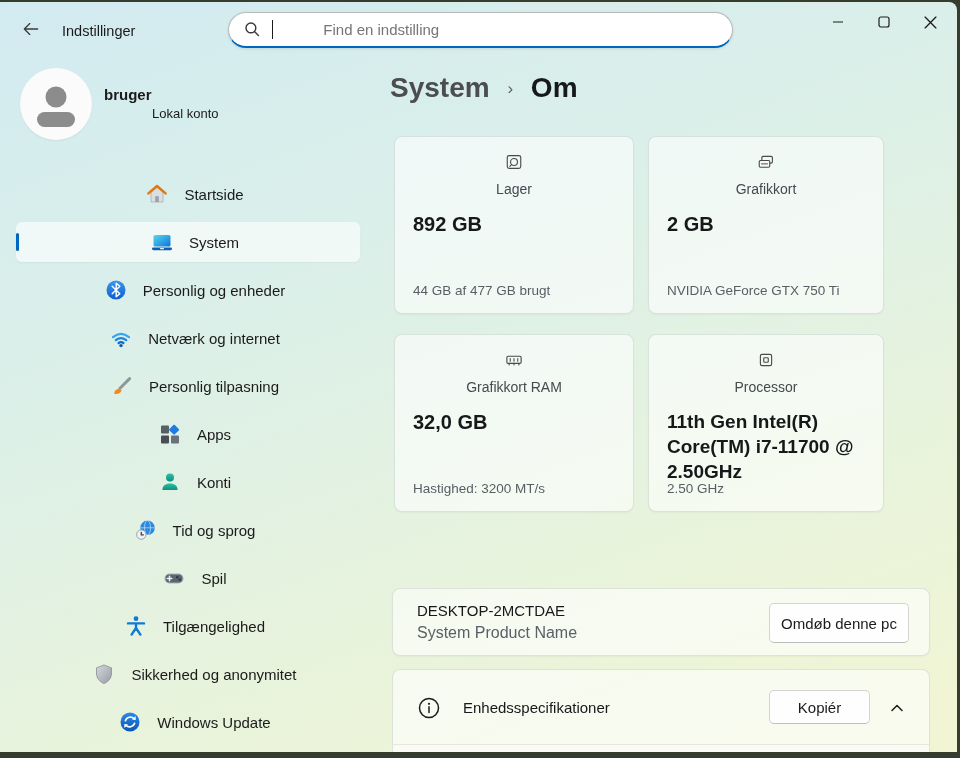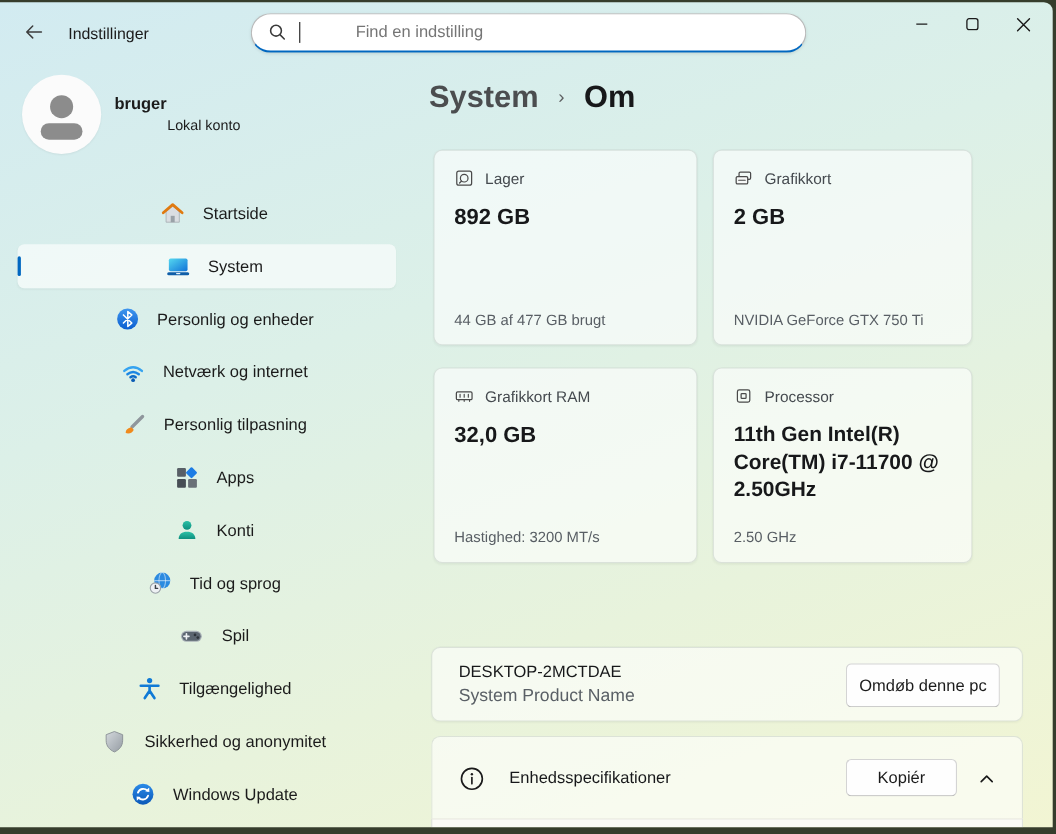--- a/index.html
+++ b/index.html
@@ -44,21 +44,21 @@
 
   
   .breadcrumb { position:absolute; left:390px; top:70px; font-size:28px; font-weight:600; }
   .breadcrumb .parent { color:#4b4d4f; }
   .breadcrumb .sep { color:#5f6163; font-size:17px; font-weight:400; margin:0 10px; vertical-align:3px; }
   .breadcrumb .current { color:#17181a; }
 
   .card { position:absolute; height:178px; background:rgba(255,255,255,0.60);
           border:1px solid rgba(125,140,130,0.22); border-radius:8px;
           box-shadow:0 1px 2px rgba(0,0,0,0.04); padding:16px 18px; }
-  .card-header { display:flex; align-items:center; gap:10px; }
+  .card-header { display:flex; align-items:center; gap:10px;flex-direction:column; }
   .card-label { font-size:14px; color:#454a4f; }
   .card-value { margin-top:14px; font-size:20px; font-weight:600; color:#17181a; line-height:1.32; }
   .card-value.small { font-size:19px; }
   .card-footer { position:absolute; left:18px; bottom:15px; font-size:13.5px; color:#585e64; }
 
   .device-card { position:absolute; left:392px; top:586px; width:538px; height:68px;
                  background:rgba(255,255,255,0.60); border:1px solid rgba(125,140,130,0.22);
                  border-radius:8px; box-shadow:0 1px 2px rgba(0,0,0,0.04); }
   .device-name { position:absolute; left:24px; top:13px; font-size:15px; color:#17181a; }
   .device-sub  { position:absolute; left:24px; top:35px; font-size:16px; color:#5a6066; }

